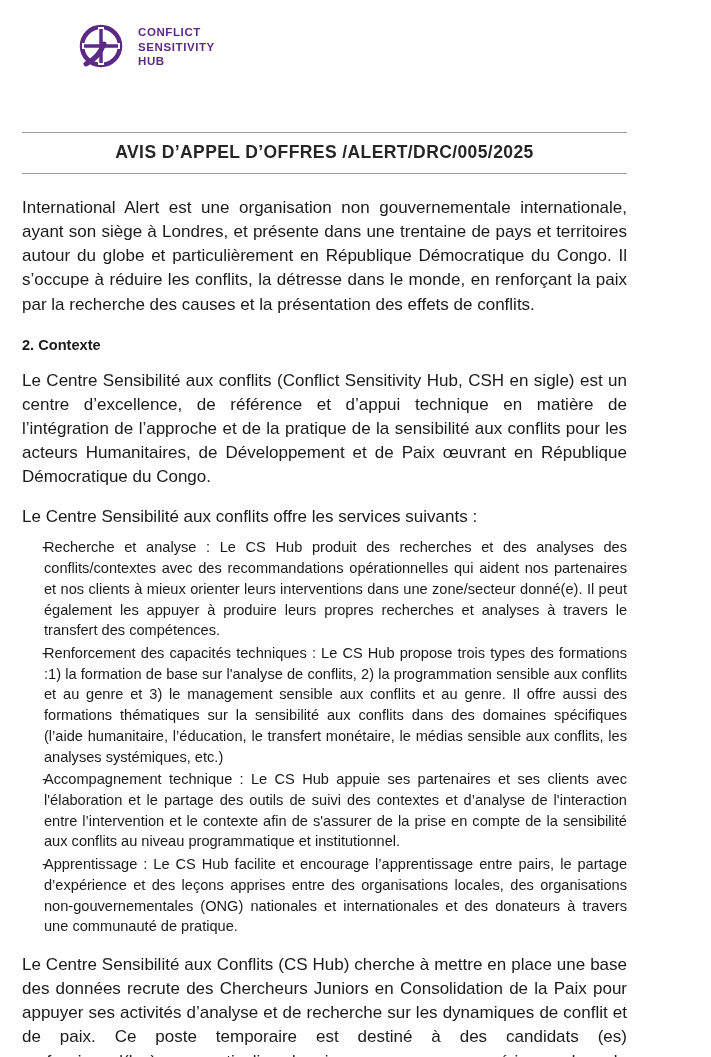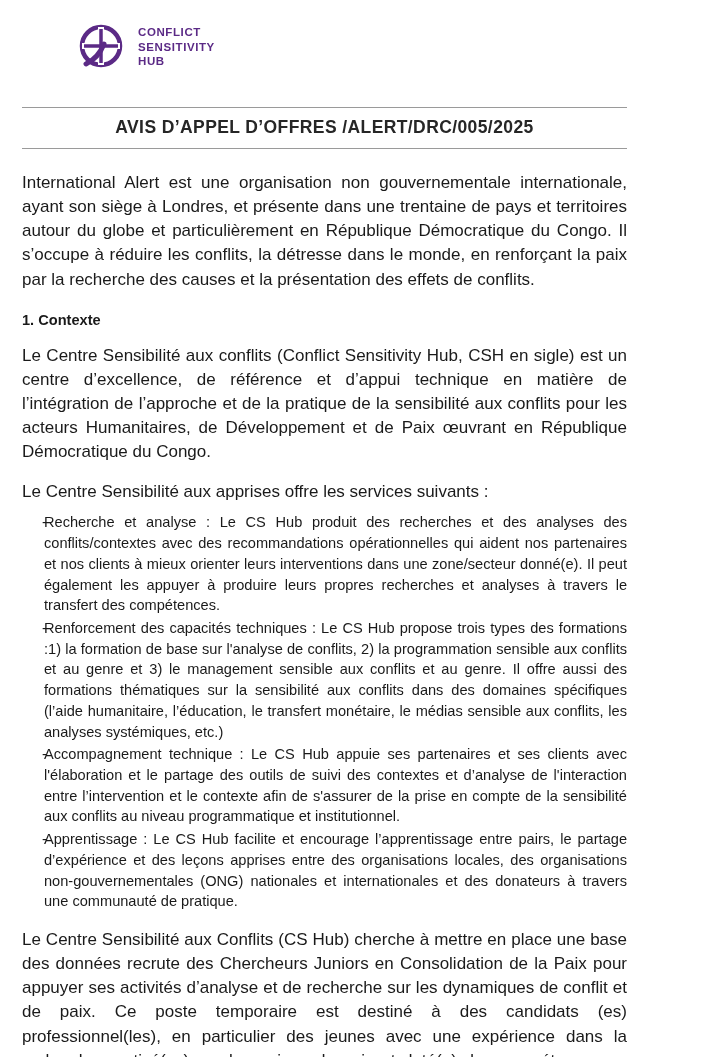--- a/index.html
+++ b/index.html
@@ -43,21 +43,21 @@
     line-height: 1.28;
     font-weight: bold;
     font-size: 11.5px;
     letter-spacing: 0.6px;
     color: #5b2a86;
   }
   .logo-text div { white-space: nowrap; }
 
   
   .title-wrap {
-    margin-top: 29px;
+    margin-top: 54px;
     border-top: 1.5px solid #9a9a9a;
     border-bottom: 1.5px solid #9a9a9a;
     padding: 9px 0 10px 0;
     text-align: center;
   }
   .doc-title {
     font-size: 17.5px;
     font-weight: bold;
     letter-spacing: 0.4px;
     color: #262626;
@@ -124,24 +124,24 @@
       <div>HUB</div>
     </div>
   </div>
 
   <div class="title-wrap">
     <div class="doc-title">AVIS D’APPEL D’OFFRES /ALERT/DRC/005/2025</div>
   </div>
 
   <p class="para first">International Alert est une organisation non gouvernementale internationale, ayant son siège à Londres, et présente dans une trentaine de pays et territoires autour du globe et particulièrement en République Démocratique du Congo. Il s’occupe à réduire les conflits, la détresse dans le monde, en renforçant la paix par la recherche des causes et la présentation des effets de conflits.</p>
 
-  <h2 class="section-heading">1. Contexte</h2>
+  <h2 class="section-heading">2. Contexte</h2>
 
   <p class="para">Le Centre Sensibilité aux conflits (Conflict Sensitivity Hub, CSH en sigle) est un centre d’excellence, de référence et d’appui technique en matière de l’intégration de l’approche et de la pratique de la sensibilité aux conflits pour les acteurs Humanitaires, de Développement et de Paix œuvrant en République Démocratique du Congo.</p>
-  <p class="para">Le Centre Sensibilité aux apprises offre les services suivants :</p>
+  <p class="para">Le Centre Sensibilité aux conflits offre les services suivants :</p>
 
   <ul class="list">
     <li>
       <span class="dash">-</span>
       <span class="li-text">Recherche et analyse : Le CS Hub produit des recherches et des analyses des conflits/contextes avec des recommandations opérationnelles qui aident nos partenaires et nos clients à mieux orienter leurs interventions dans une zone/secteur donné(e). Il peut également les appuyer à produire leurs propres recherches et analyses à travers le transfert des compétences.</span>
     </li>
     <li>
       <span class="dash">-</span>
       <span class="li-text">Renforcement des capacités techniques : Le CS Hub propose trois types des formations :1) la formation de base sur l'analyse de conflits, 2) la programmation sensible aux conflits et au genre et 3) le management sensible aux conflits et au genre. Il offre aussi des formations thématiques sur la sensibilité aux conflits dans des domaines spécifiques (l’aide humanitaire, l’éducation, le transfert monétaire, le médias sensible aux conflits, les analyses systémiques, etc.)</span>
     </li>

